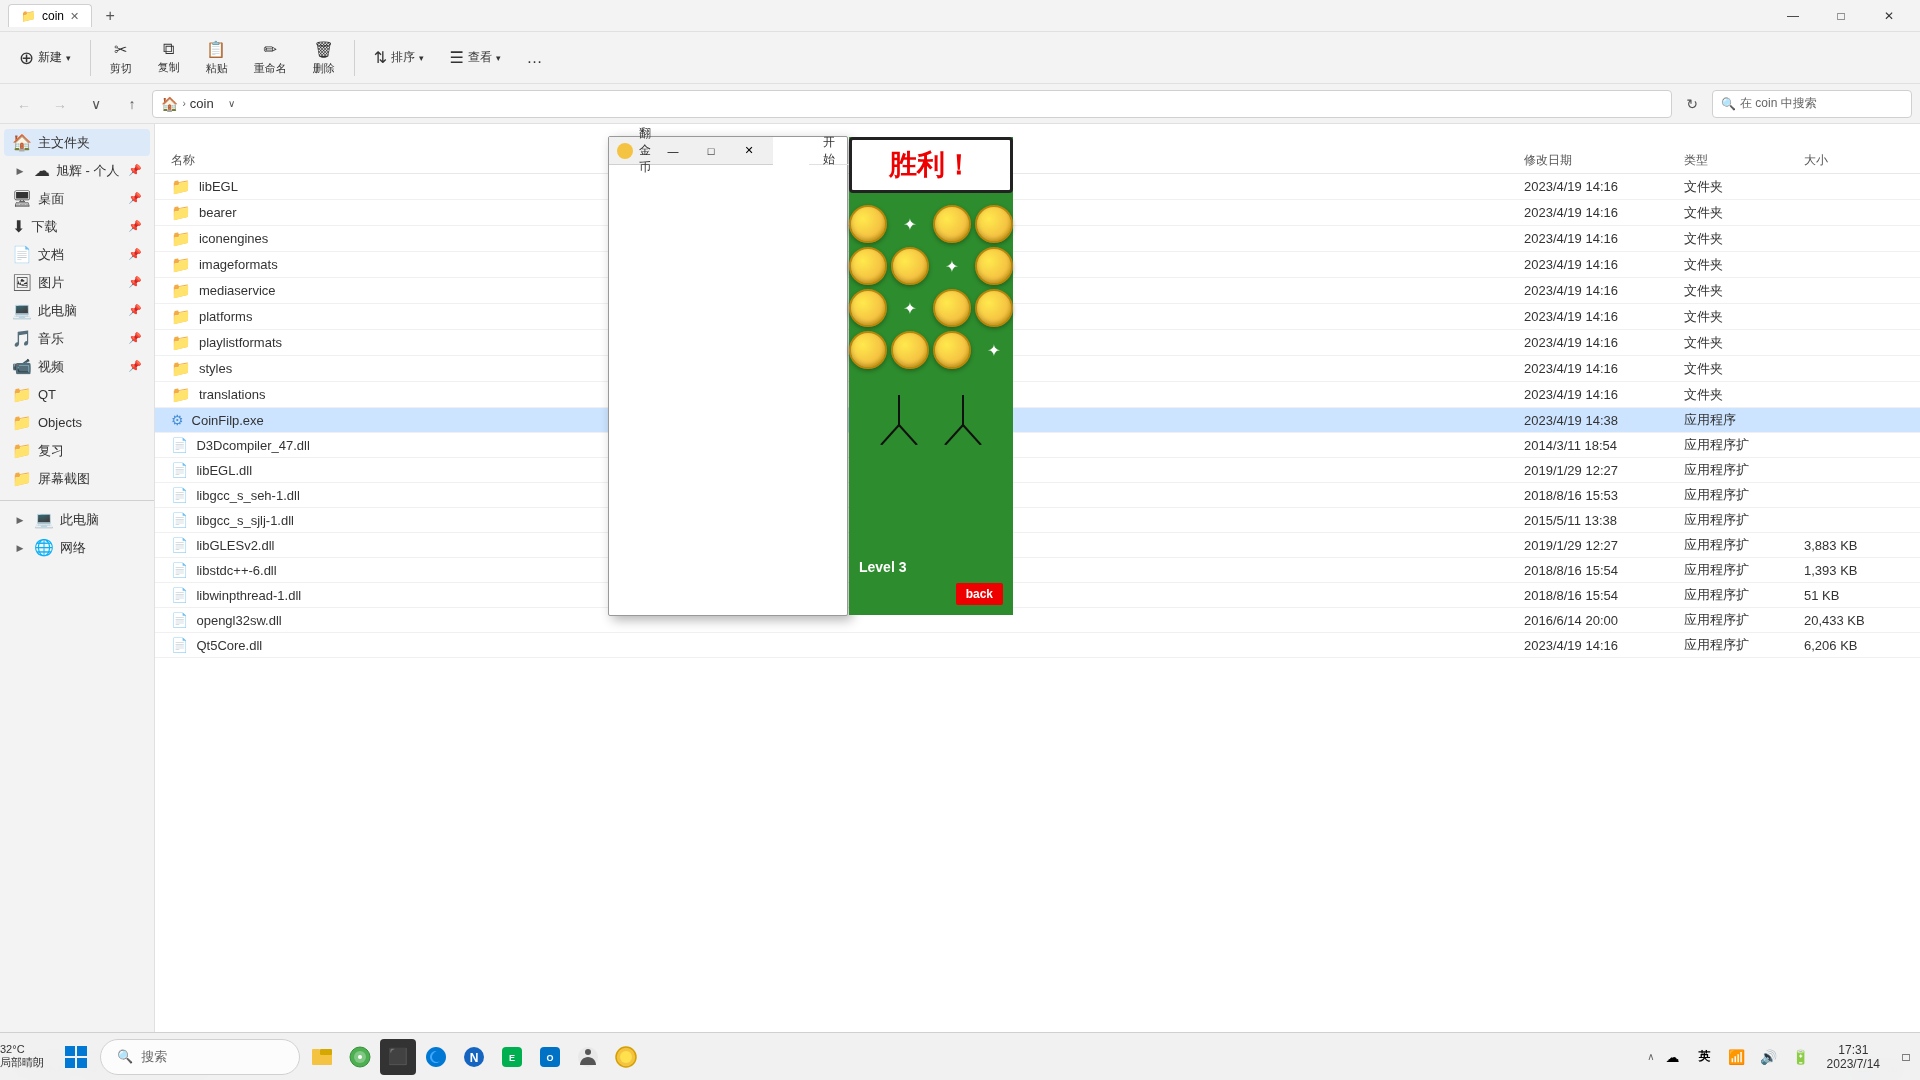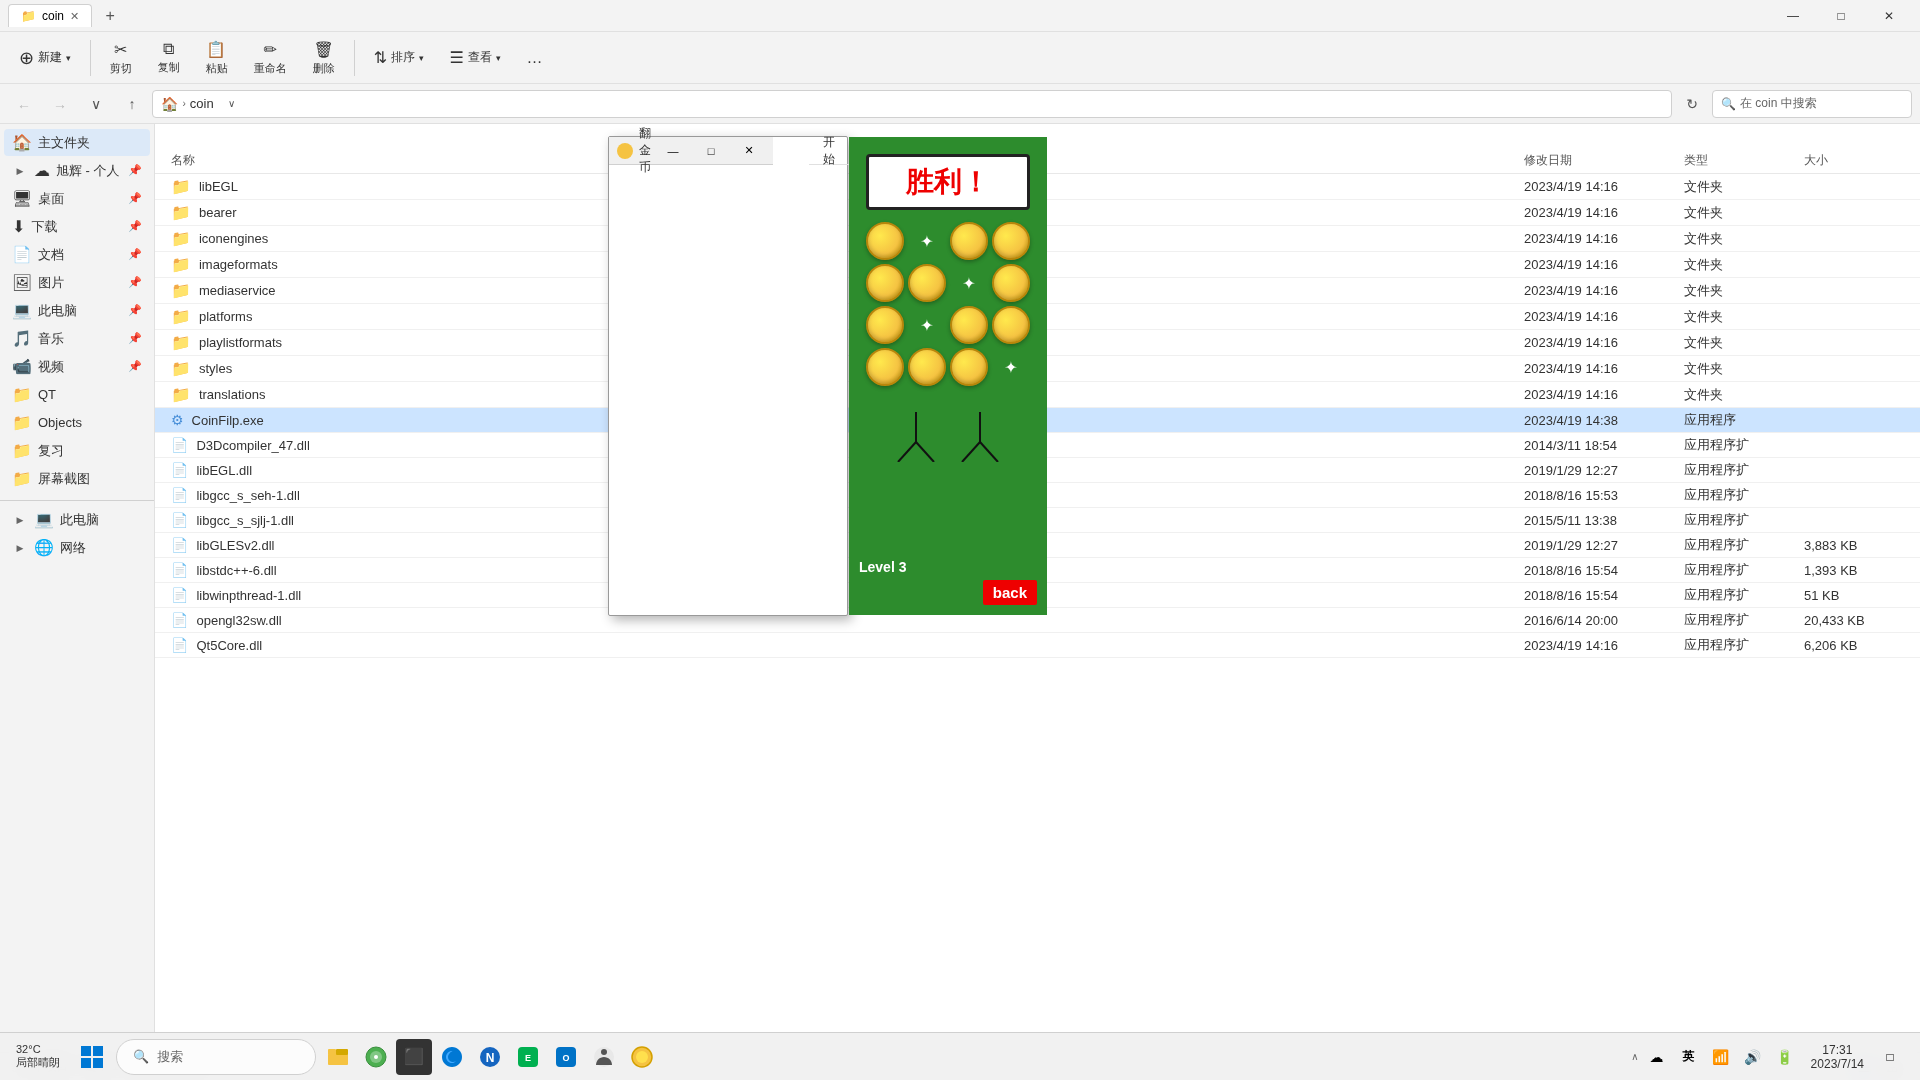--- a/index.html
+++ b/index.html
@@ -169,21 +169,21 @@
 
     
     .taskbar {
       position: fixed;
       bottom: 0; left: 0; right: 0;
       height: 48px;
       background: rgba(240,240,240,0.95);
       backdrop-filter: blur(10px);
       border-top: 1px solid #d0d0d0;
       display: flex; align-items: center;
-      padding: 0 16px; gap: 4px;
+      padding: 0 0; gap: 4px;
       z-index: 100;
     }
     .taskbar-weather { display: flex; flex-direction: column; font-size: 11px; color: #333; margin-right: 8px; }
     .taskbar-start { width: 40px; height: 40px; display: flex; align-items: center; justify-content: center; cursor: pointer; border-radius: 4px; }
     .taskbar-search {
       display: flex; align-items: center; gap: 8px;
       background: rgba(255,255,255,0.8); border: 1px solid #d0d0d0;
       border-radius: 20px; padding: 4px 16px; height: 36px;
       font-size: 13px; color: #666; cursor: text; min-width: 200px;
     }
@@ -216,21 +216,21 @@
     .game-title-icon { width: 16px; height: 16px; background: #f5c342; border-radius: 50%; }
     .game-title-text { font-size: 12px; color: #333; flex: 1; }
     .game-wc-btn { width: 32px; height: 22px; display: flex; align-items: center; justify-content: center; font-size: 11px; cursor: pointer; border-radius: 2px; }
     .game-toolbar { height: 28px; padding: 0 8px; display: flex; align-items: center; border-bottom: 1px solid #e0e0e0; margin-left: 36px; }
     .game-start-btn { font-size: 12px; color: #333; cursor: pointer; padding: 2px 6px; }
     .game-body {
       flex: 1;
       background: #2d8c2d;
       display: flex; flex-direction: column;
       align-items: center; justify-content: flex-start;
-      padding: 17px;
+      padding: 0;
       position: relative;
     }
     .victory-banner {
       width: 100%; background: #fff;
       border: 3px solid #222; border-radius: 4px;
       text-align: center; padding: 6px 4px;
       margin-bottom: 12px;
     }
     .victory-text { font-size: 28px; font-weight: bold; color: #e00; font-family: serif; }
     .coin-grid {
@@ -248,21 +248,21 @@
     .game-platforms {
       display: flex; gap: 24px; margin-top: 10px;
     }
     .platform-stand {
       display: flex; flex-direction: column; align-items: center;
     }
     .level-label { position: absolute; bottom: 40px; left: 10px; color: #fff; font-size: 14px; font-weight: bold; }
     .back-btn {
       position: absolute; bottom: 10px; right: 10px;
       background: #e00; color: #fff;
-      padding: 4px 10px; font-size: 15px; cursor: pointer;
+      padding: 4px 10px; font-size: 12px; cursor: pointer;
       border-radius: 2px; font-weight: bold;
     }
   </style>
 </head>
 <body>
 
 <div class="explorer-window">
 
   <div class="title-bar">
     <div class="tab-item">

